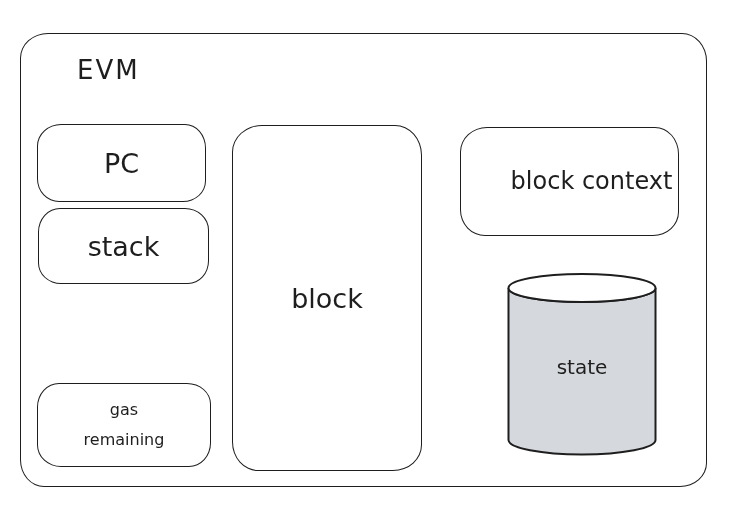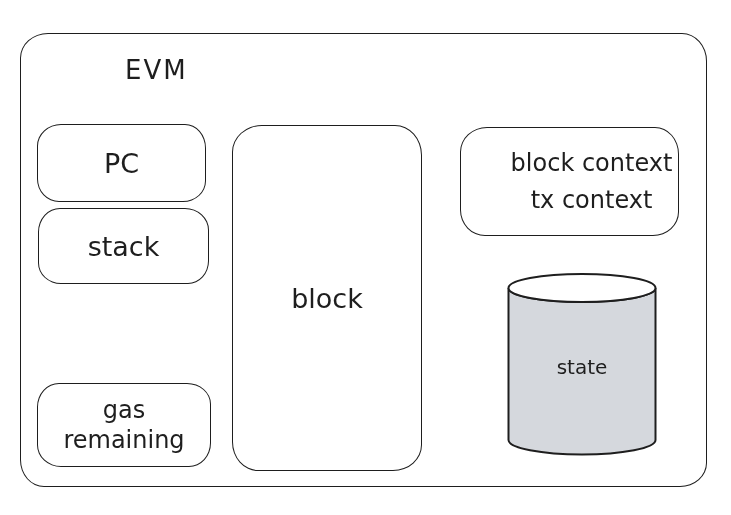--- a/index.html
+++ b/index.html
@@ -31,21 +31,20 @@
     border-radius: 28px 25px 27px 24px / 25px 28px 24px 27px;
     background: var(--background);
   }
   .evm-title {
     position: absolute;
     left: 56px; top: 20px;
     font-size: 26px;
     line-height: 32px;
     letter-spacing: 2px;
     color: var(--text);
-    margin-left: 48px;
   }
   
   .hbox {
     position: absolute;
     border: 1.6px solid var(--stroke);
     background: var(--background);
     display: flex;
     flex-direction: column;
     align-items: center;
     justify-content: center;
@@ -62,21 +61,21 @@
     left: 17px; top: 174px; width: 171px; height: 76px;
     border-radius: 22px 24px 21px 23px / 24px 22px 23px 21px;
   }
   .box-memory {
     left: 18px; top: 262px; width: 172px; height: 76px;
     border-radius: 23px 22px 24px 21px / 21px 23px 22px 24px;
   }
   .box-gas {
     left: 16px; top: 349px; width: 174px; height: 84px;
     border-radius: 22px 24px 22px 24px / 24px 21px 24px 22px;
-    font-size: 24px; line-height: 30px;
+    font-size: 16px; line-height: 30px;
   }
   .box-code {
     left: 211px; top: 91px; width: 190px; height: 346px;
     border-radius: 30px 27px 29px 26px / 27px 30px 26px 29px;
   }
   .box-context {
     left: 439px; top: 93px; width: 219px; height: 109px;
     border-radius: 27px 24px 26px 25px / 25px 27px 24px 26px;
     font-size: 24px; line-height: 37px; padding-left: 44px;
   }
@@ -120,21 +119,20 @@
       <span class="line">gas</span>
       <span class="line">remaining</span>
     </div>
 
     <div class="hbox box-code">
       <span class="line">block</span>
     </div>
 
     <div class="hbox box-context">
       <span class="line">block context</span>
-      <span class="line">tx context</span>
     </div>
 
     <div class="cylinder">
       <svg viewBox="0 0 150 185">
         <path class="cyl-body" d="M 1.5 16 L 1.5 168 A 73.5 14.5 0 0 0 148.5 168 L 148.5 16 A 73.5 14 0 0 1 1.5 16 Z"></path>
         <ellipse class="cyl-top" cx="75" cy="16" rx="73.5" ry="14"></ellipse>
       </svg>
       <div class="state-label">state</div>
     </div>
 

